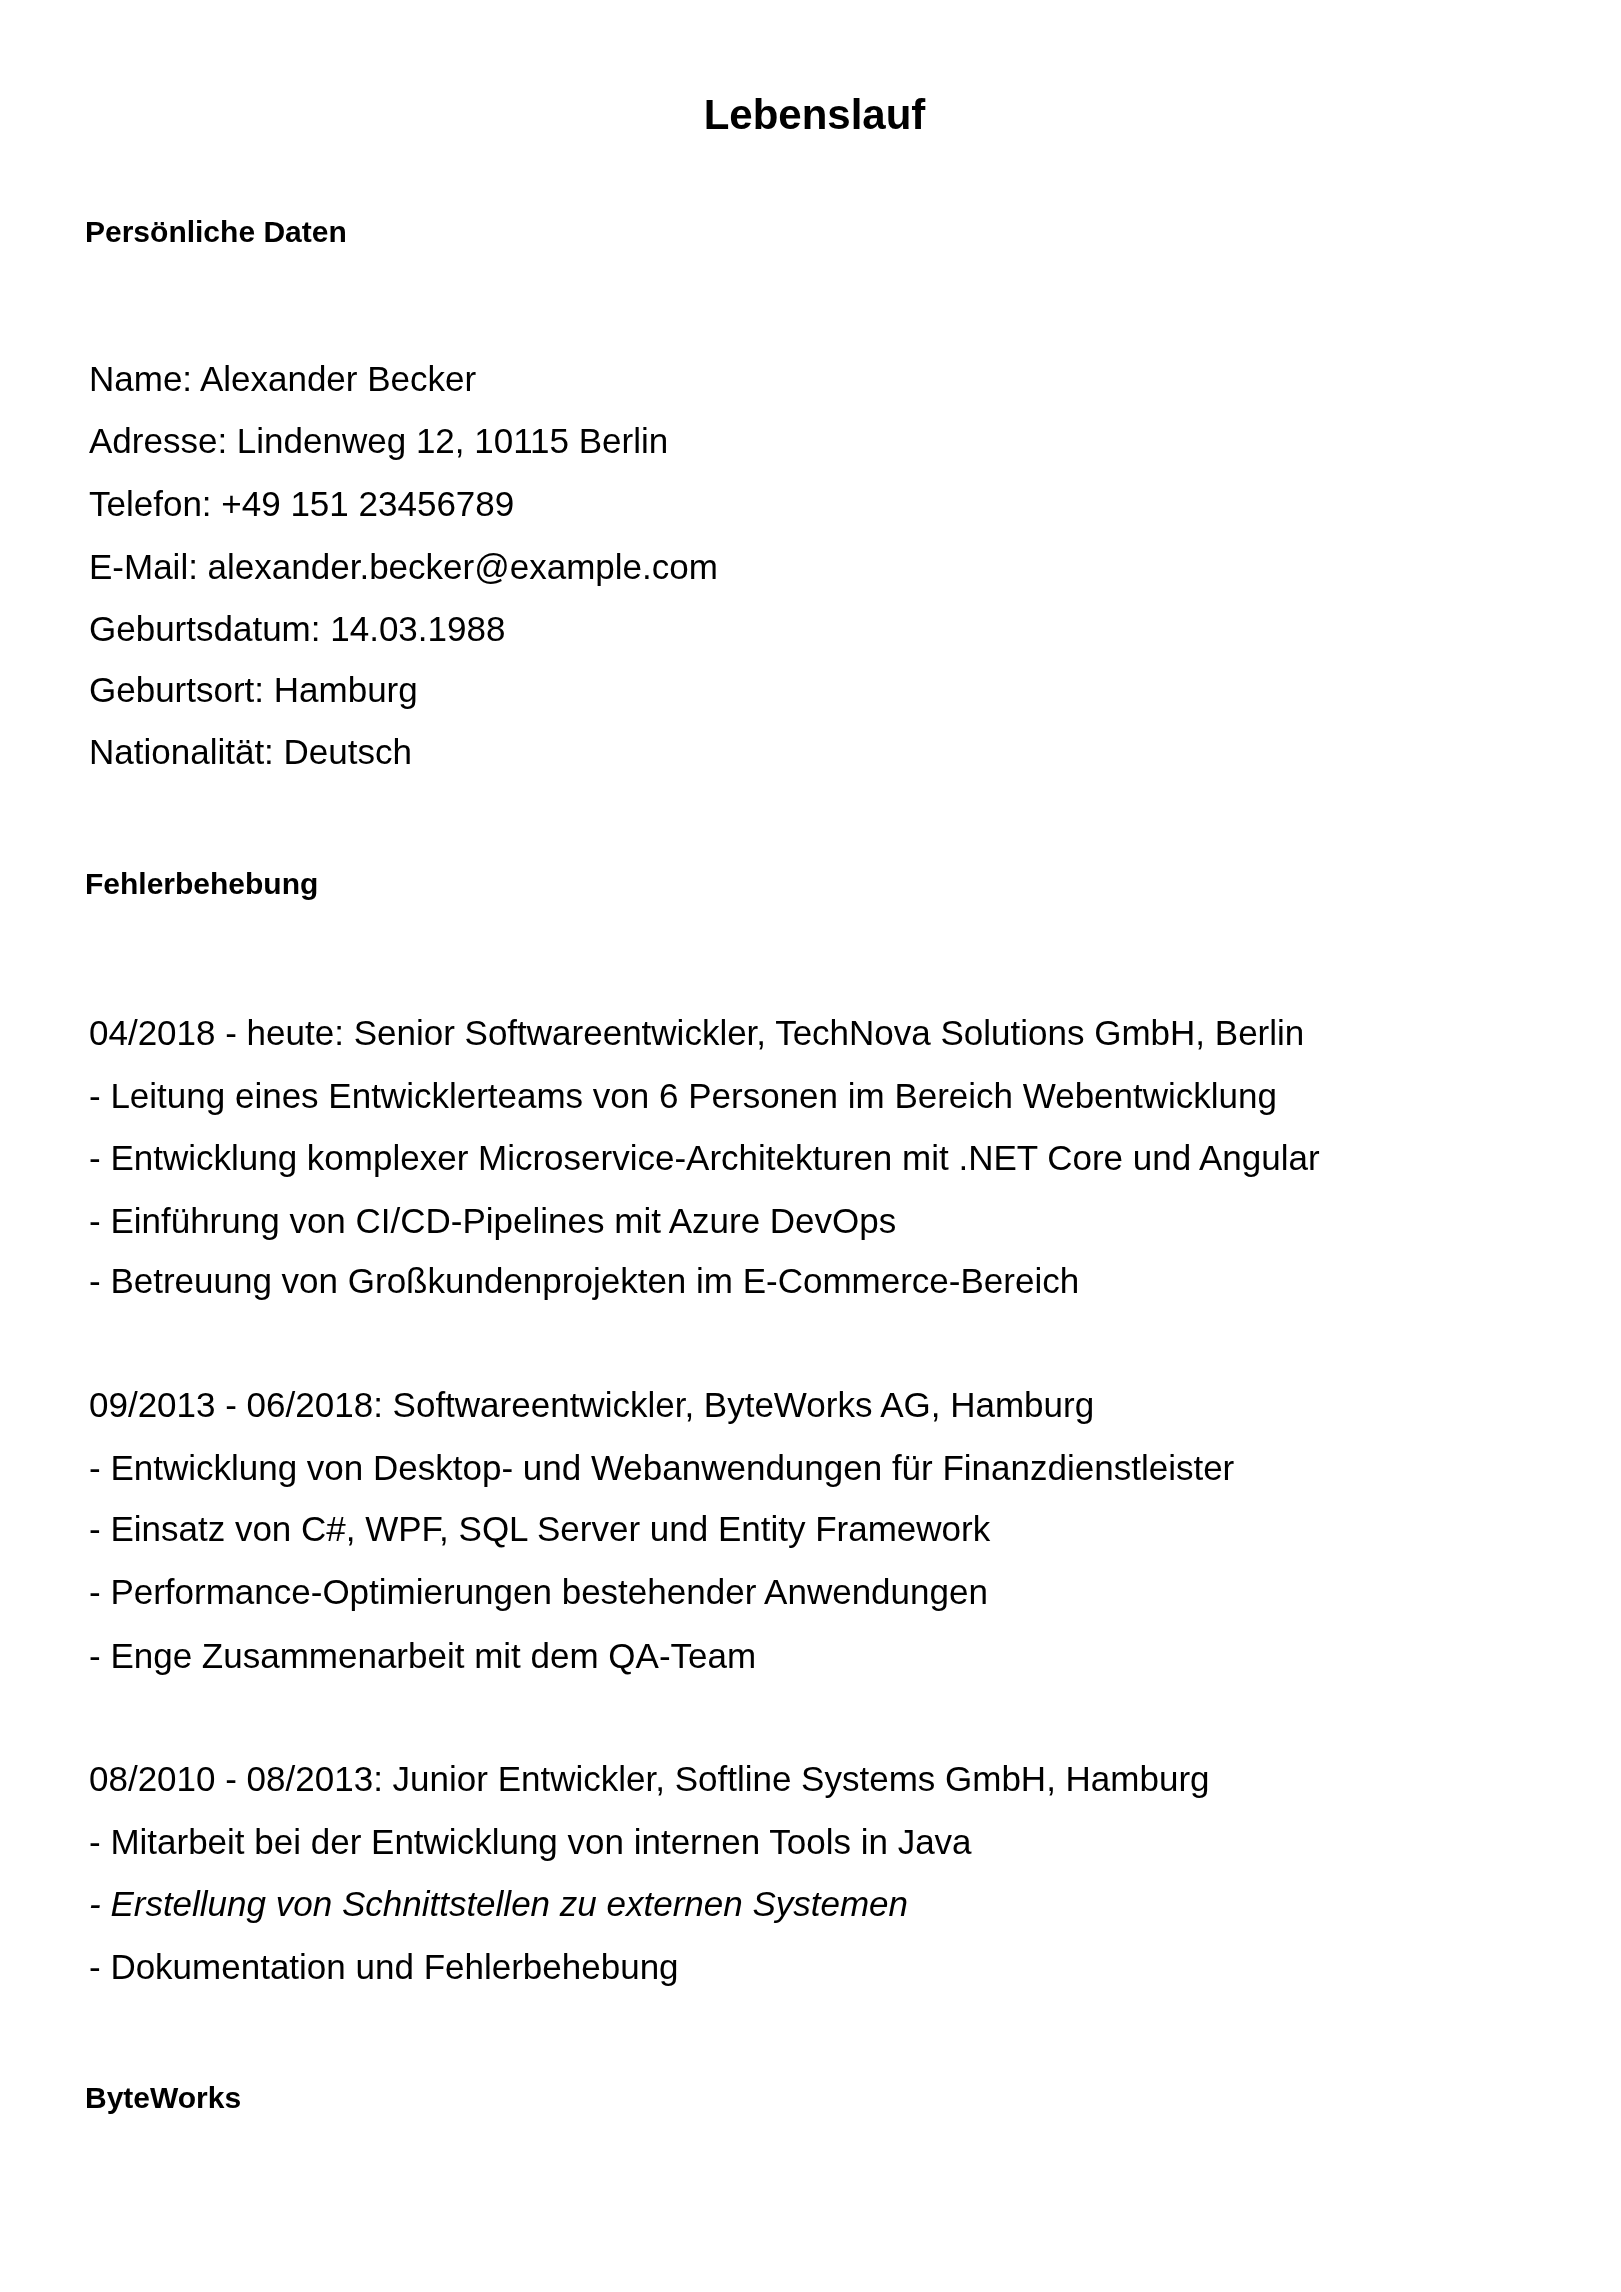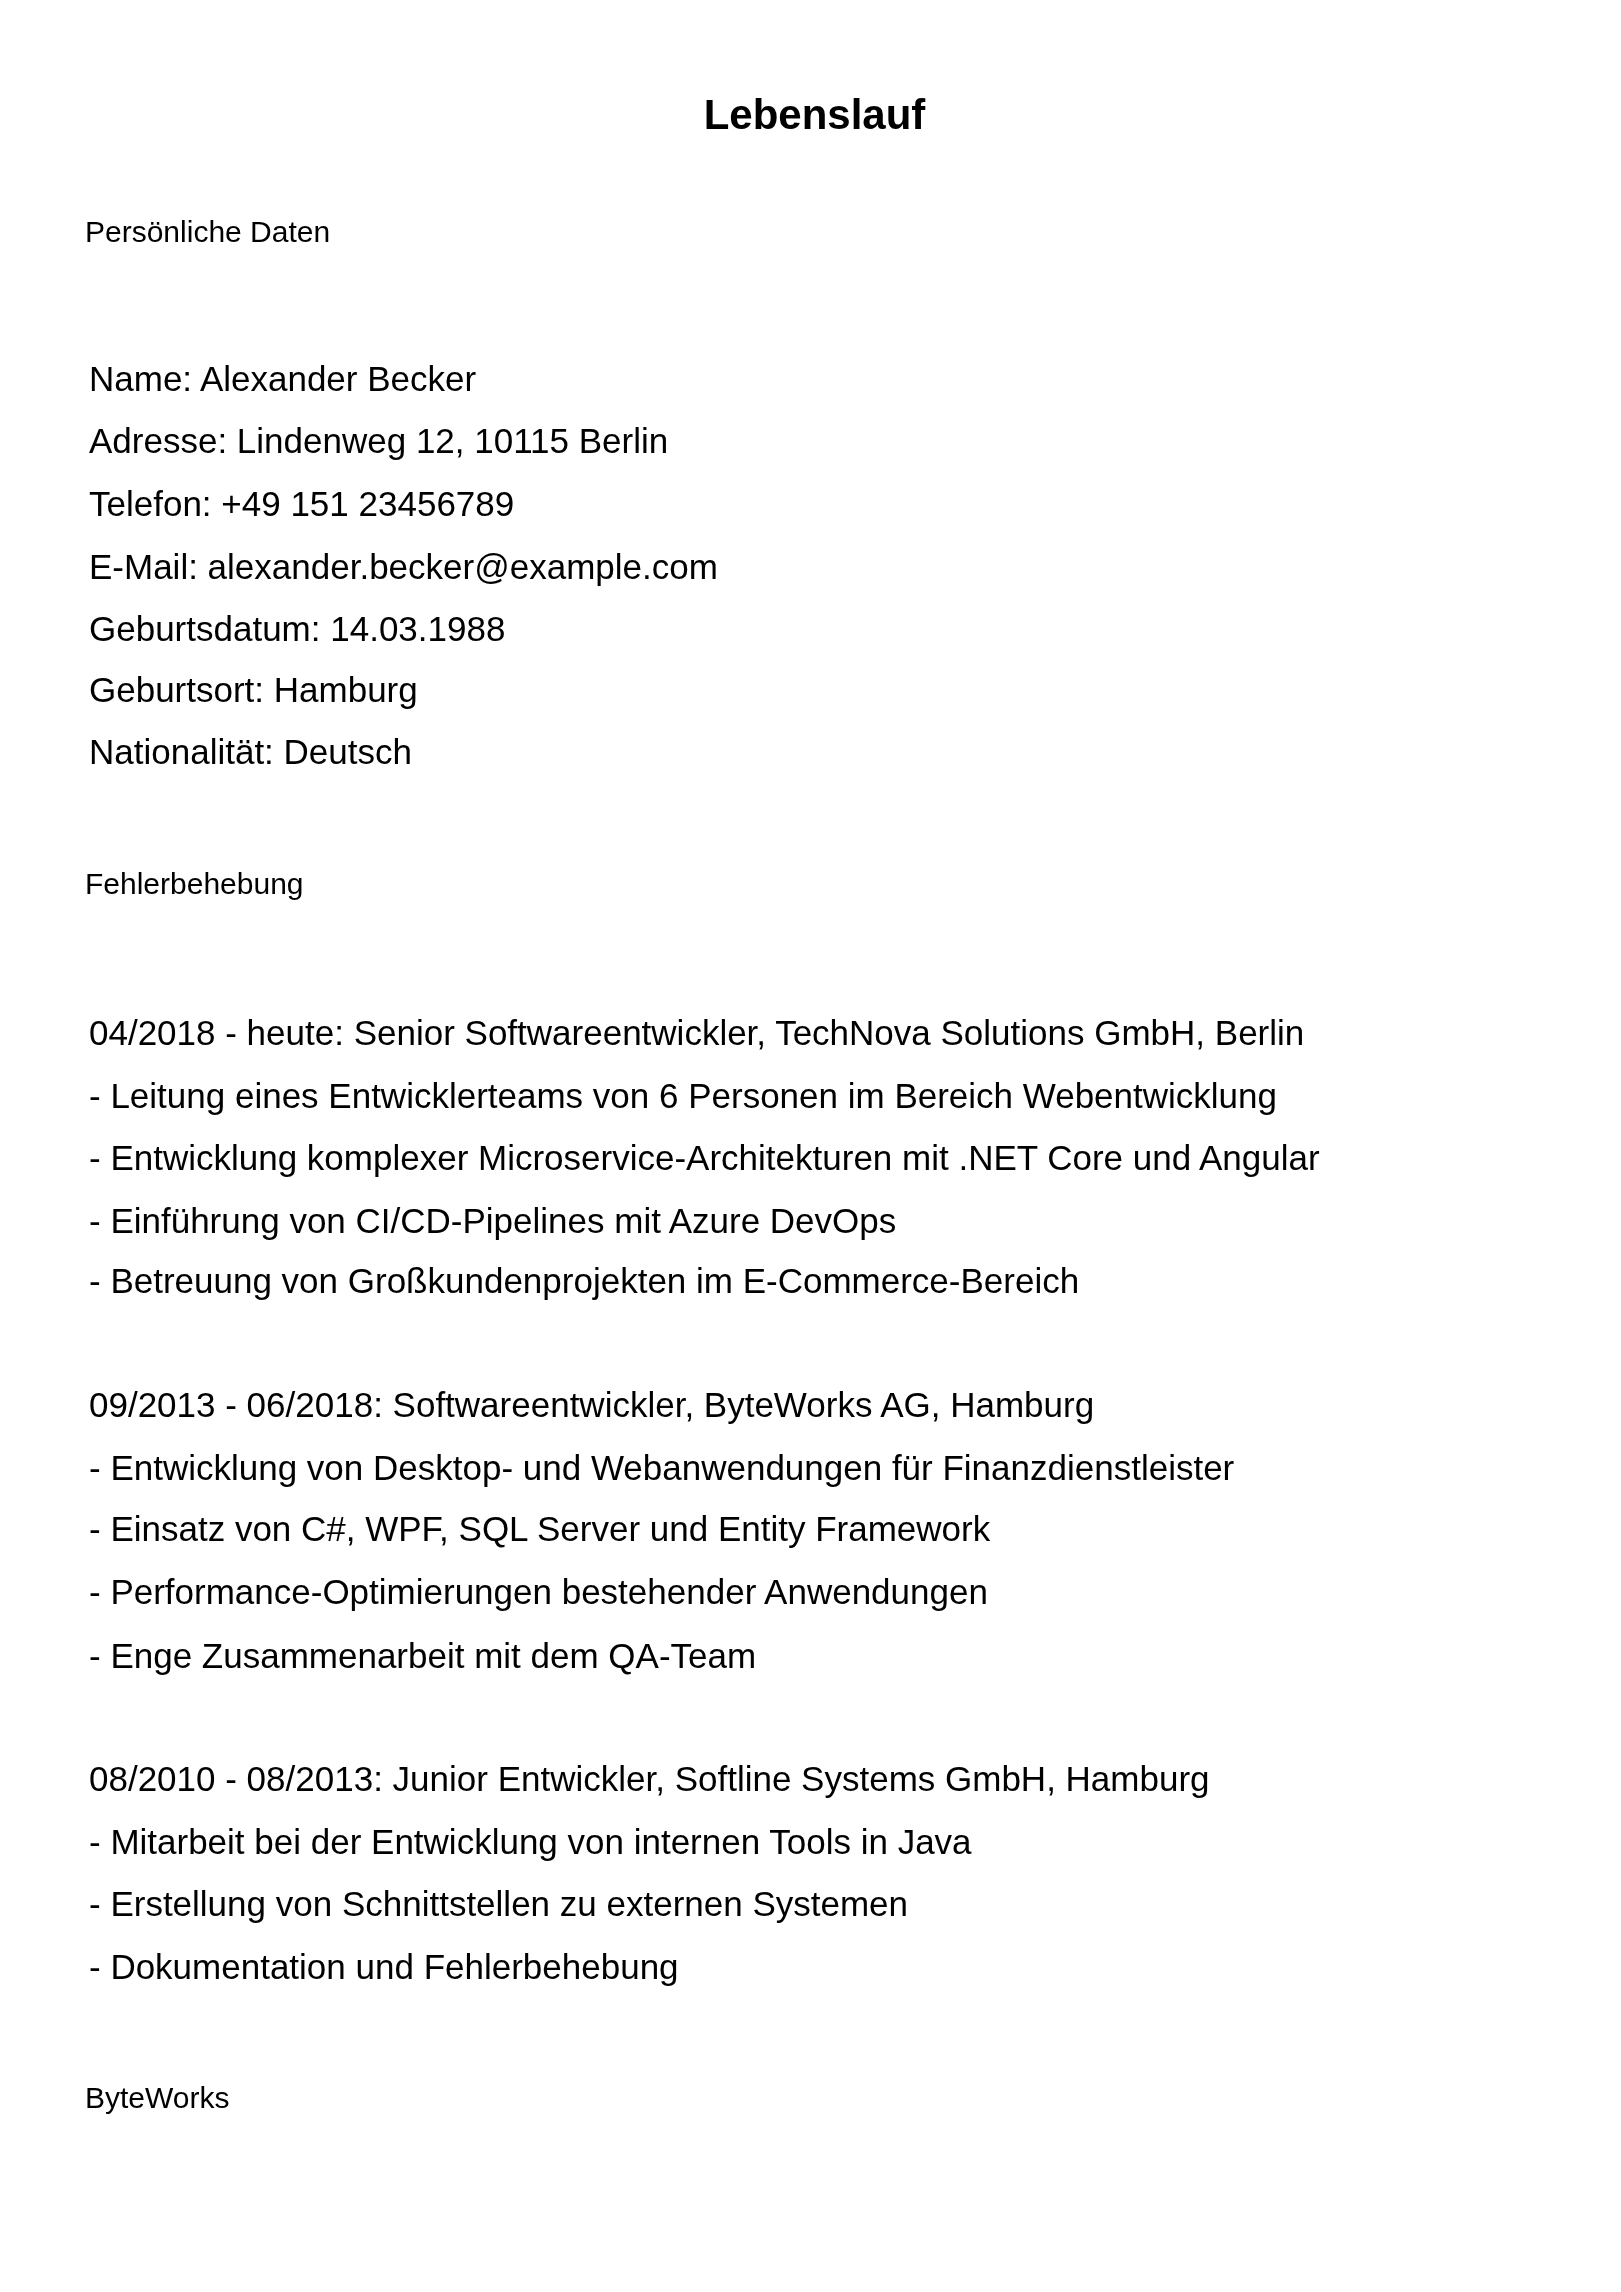--- a/index.html
+++ b/index.html
@@ -1,20 +1,20 @@
 <!DOCTYPE html>
 <html><head>
 <meta charset="utf-8">
 <style>
   html, body { margin: 0; padding: 0; background: #ffffff; }
   body { width: 1621px; height: 2293px; position: relative; overflow: hidden;
          font-family: "Liberation Sans", sans-serif; color: #000000; }
   .line { position: absolute; left: 89px; white-space: nowrap; font-size: 35px; line-height: 33px; }
   .title { position: absolute; left: 0; width: 1629px; text-align: center; font-size: 42px; font-weight: bold; line-height: 49px; }
-  .heading { position: absolute; left: 85px; font-size: 30px; font-weight: normal; line-height: 37px; white-space: nowrap; }
+  .heading { position: absolute; left: 85px; font-size: 30px; font-weight: bold; line-height: 37px; white-space: nowrap; }
 </style>
 </head>
 <body>
 
 <div>
   <div class="title" style="top:90px;">Lebenslauf</div>
 
   <div class="heading" style="top:213px;">Persönliche Daten</div>
 
   <div>
@@ -41,19 +41,19 @@
     <div class="line" style="top:1388px;">09/2013 - 06/2018: Softwareentwickler, ByteWorks AG, Hamburg</div>
     <div class="line" style="top:1451px;">- Entwicklung von Desktop- und Webanwendungen für Finanzdienstleister</div>
     <div class="line" style="top:1512px;">- Einsatz von C#, WPF, SQL Server und Entity Framework</div>
     <div class="line" style="top:1575px;">- Performance-Optimierungen bestehender Anwendungen</div>
     <div class="line" style="top:1639px;">- Enge Zusammenarbeit mit dem QA-Team</div>
   </div>
 
   <div>
     <div class="line" style="top:1762px;">08/2010 - 08/2013: Junior Entwickler, Softline Systems GmbH, Hamburg</div>
     <div class="line" style="top:1825px;">- Mitarbeit bei der Entwicklung von internen Tools in Java</div>
-    <div class="line" style="top:1887px;">- Erstellung von Schnittstellen zu externen Systemen</div>
+    <div class="line" style="top:1887px;font-style:italic;">- Erstellung von Schnittstellen zu externen Systemen</div>
     <div class="line" style="top:1950px;">- Dokumentation und Fehlerbehebung</div>
   </div>
 
   <div class="heading" style="top:2079px;">ByteWorks</div>
 </div>
 
 
 </body></html>

